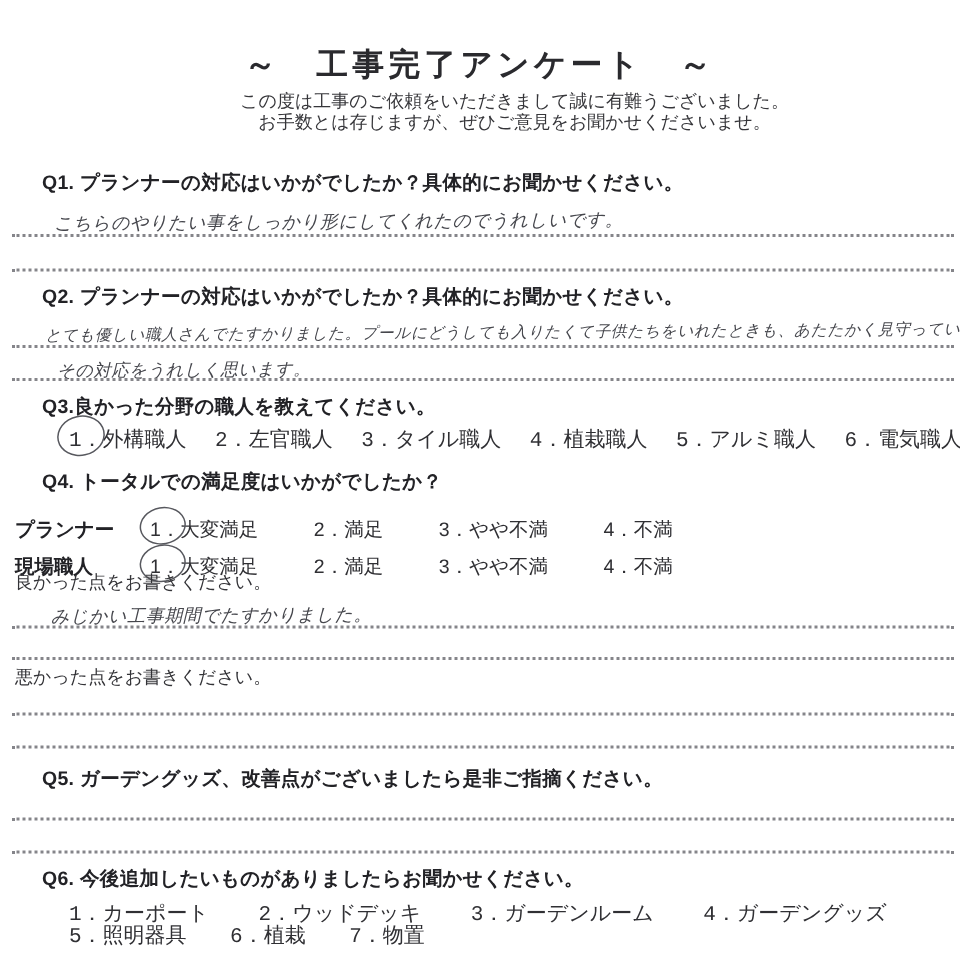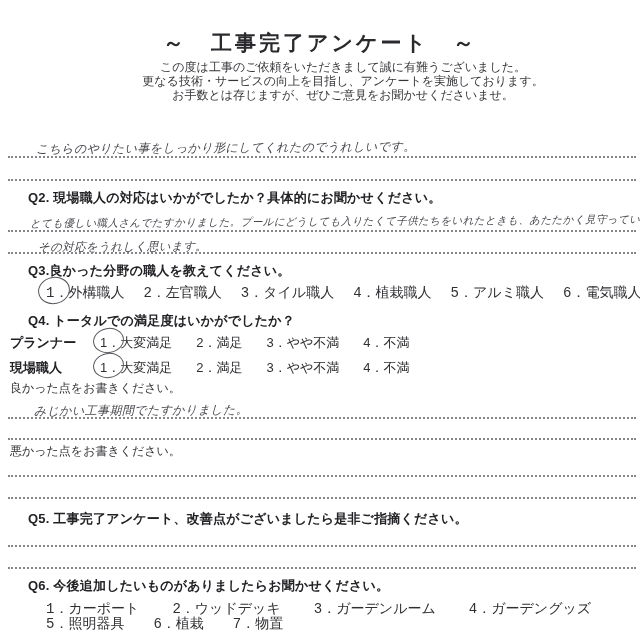--- a/index.html
+++ b/index.html
@@ -32,46 +32,46 @@
   }
   .optrow{
     position:absolute;display:flex;gap:19px;font-size:14px;color:#303034;white-space:nowrap;font-family:Liberation Mono, monospace;
   }
   .opt{position:relative;display:inline-block;}
   .q4row{
     position:absolute;left:10px;display:flex;align-items:baseline;
     font-size:13px;color:#303034;white-space:nowrap;
   }
   .q4label{font-weight:bold;width:90px;display:inline-block;color:#222226;}
-  .q4opts{display:flex;gap:24px;}
+  .q4opts{display:flex;gap:37px;margin-top:10px;}
   .circle{
     position:absolute;border:1.6px solid #57585e;border-radius:50%;
     pointer-events:none;
   }
   .circle.c-q3{left:-8px;top:-7px;width:30px;height:25px;transform:rotate(-12deg);}
   .circle.c-q4{left:-7px;top:-6px;width:29px;height:23px;transform:rotate(-10deg);}
   .other-gap{display:inline-block;width:142px;}
 </style>
 </head>
 <body>
 
 <div class="page">
 
   <div class="title">～　工事完了アンケート　～</div>
   <div class="intro">
     <div>この度は工事のご依頼をいただきまして誠に有難うございました。</div>
-    <div>更なる技術・サービスの向上を目指し、アンケートを実施しております。</div>
     <div>お手数とは存じますが、ぜひご意見をお聞かせくださいませ。</div>
   </div>
 
+  <div class="heading" style="top:113px">Q1. プランナーの対応はいかがでしたか？具体的にお聞かせください。</div>
   <div class="hand" style="left:36px;top:141px;font-size:12px">こちらのやりたい事をしっかり形にしてくれたのでうれしいです。</div>
   <div class="dotline" style="top:156px"></div>
   <div class="dotline" style="top:179px"></div>
 
-  <div class="heading" style="top:189px">Q2. 現場職人の対応はいかがでしたか？具体的にお聞かせください。</div>
+  <div class="heading" style="top:189px">Q2. プランナーの対応はいかがでしたか？具体的にお聞かせください。</div>
   <div class="hand" style="left:30px;top:217px;font-size:10.5px">とても優しい職人さんでたすかりました。プールにどうしても入りたくて子供たちをいれたときも、あたたかく見守っていただいた</div>
   <div class="dotline" style="top:230px"></div>
   <div class="hand" style="left:38px;top:240px;font-size:11.5px">その対応をうれしく思います。</div>
   <div class="dotline" style="top:252px"></div>
 
   <div class="heading" style="top:262px">Q3.良かった分野の職人を教えてください。</div>
   <div class="optrow" style="top:284px;left:46px">
     <span class="opt">1．外構職人</span>
       <span class="opt">2．左官職人</span>
       <span class="opt">3．タイル職人</span>
@@ -105,21 +105,21 @@
 
   <div class="sublabel" style="top:380px">良かった点をお書きください。</div>
   <div class="hand" style="left:34px;top:403px;font-size:12px">みじかい工事期間でたすかりました。</div>
   <div class="dotline" style="top:417px"></div>
   <div class="dotline" style="top:438px"></div>
 
   <div class="sublabel" style="top:443px">悪かった点をお書きください。</div>
   <div class="dotline" style="top:475px"></div>
   <div class="dotline" style="top:497px"></div>
 
-  <div class="heading" style="top:510px">Q5. 工事完了アンケート、改善点がございましたら是非ご指摘ください。</div>
+  <div class="heading" style="top:510px">Q5. ガーデングッズ、改善点がございましたら是非ご指摘ください。</div>
   <div class="dotline" style="top:545px"></div>
   <div class="dotline" style="top:567px"></div>
 
   <div class="heading" style="top:577px">Q6. 今後追加したいものがありましたらお聞かせください。</div>
   <div class="optrow" style="top:600px;left:46px;gap:33px">
     <span class="opt">1．カーポート</span>
       <span class="opt">2．ウッドデッキ</span>
       <span class="opt">3．ガーデンルーム</span>
       <span class="opt">4．ガーデングッズ</span>
   </div>

